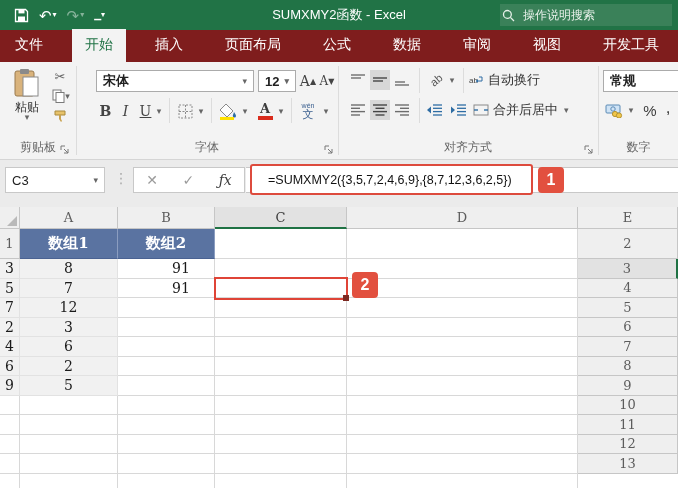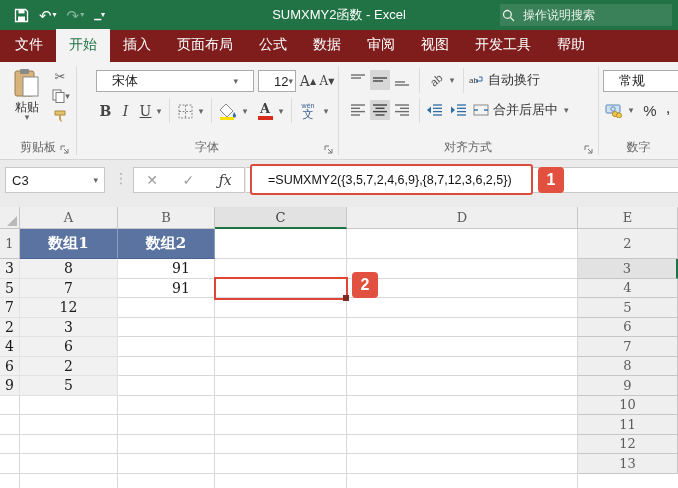--- a/index.html
+++ b/index.html
@@ -14,32 +14,32 @@
   .qat .ic{display:flex;align-items:center;font-size:15px;line-height:1;color:#fff;}
   .qat .dd{font-size:8px;margin-left:1px;}
   .dim{opacity:.45;}
   .tb-title{position:absolute;left:0;right:0;text-align:center;font-size:13px;color:#fff;pointer-events:none;}
   .searchbox{position:absolute;right:6px;top:4px;width:172px;height:22px;background:#3a8159;
              display:flex;align-items:center;gap:8px;padding-left:2px;font-size:12px;color:#e8f1ea;}
 
   
   .tabrow{position:absolute;left:0;top:30px;width:678px;height:32px;background:#7f1d1d;
           display:flex;align-items:flex-end;color:#fff;font-size:14px;}
-  .tab{padding:7px 13px 8px 13px;cursor:default;white-space:nowrap;}
+  .tab{padding:7px 13px 8px 13px;cursor:default;white-space:nowrap;margin-left:16px;}
   .tab.file{margin-left:2px;}
   .tab.active{background:#f3f3f3;color:#217346;}
 
   
   .ribbon{position:absolute;left:0;top:62px;width:678px;height:98px;background:#f3f3f3;
           border-bottom:1px solid #d5d5d5;font-size:12px;color:#444;}
   .rgroup-label{position:absolute;bottom:3px;font-size:12px;color:#666;width:100%;text-align:center;}
   .launcher{position:absolute;bottom:4px;right:3px;width:10px;height:10px;}
   .vdiv{position:absolute;top:4px;bottom:4px;width:1px;background:#dcdcdc;}
   .combo{position:absolute;background:#fff;border:1px solid #ababab;display:flex;align-items:center;
-         padding:0 15px;font-size:13px;color:#222;}
+         padding:0 6px;font-size:13px;color:#222;font-weight:bold;}
   .combo .dd{margin-left:auto;font-size:9px;color:#666;}
   .btn{position:absolute;display:flex;align-items:center;justify-content:center;color:#444;}
   .hl{background:#d7d7d7;}
   .dd9{font-size:9px;color:#666;}
   .serifish{font-family:"DejaVu Serif",serif;}
   .lbl13{font-size:13px;color:#333;}
 
   
   .fbar{position:absolute;left:0;top:160px;width:678px;height:47px;background:#ebebeb;}
   .namebox{position:absolute;left:5px;top:7px;width:100px;height:26px;background:#fff;

